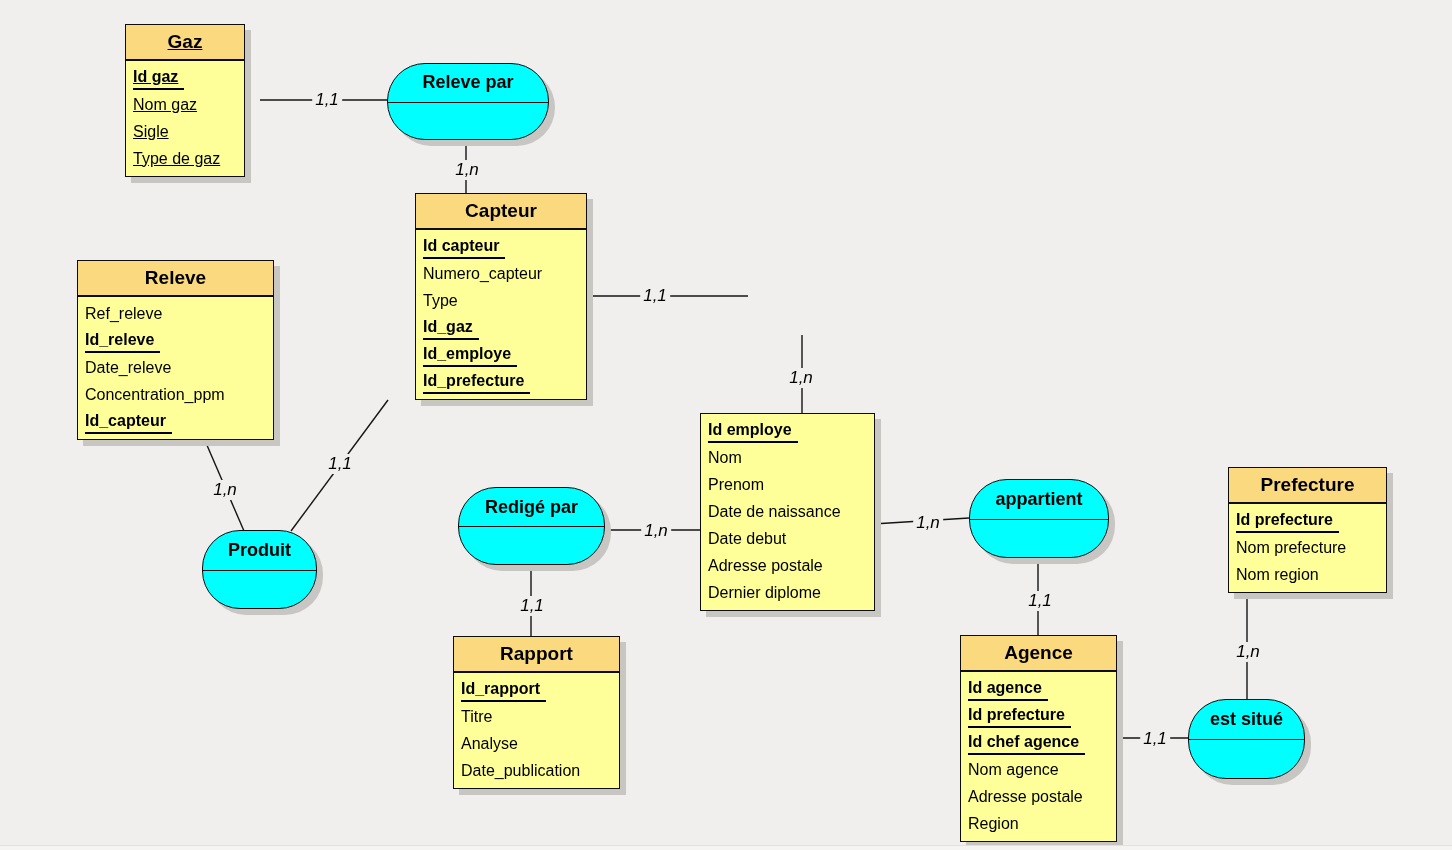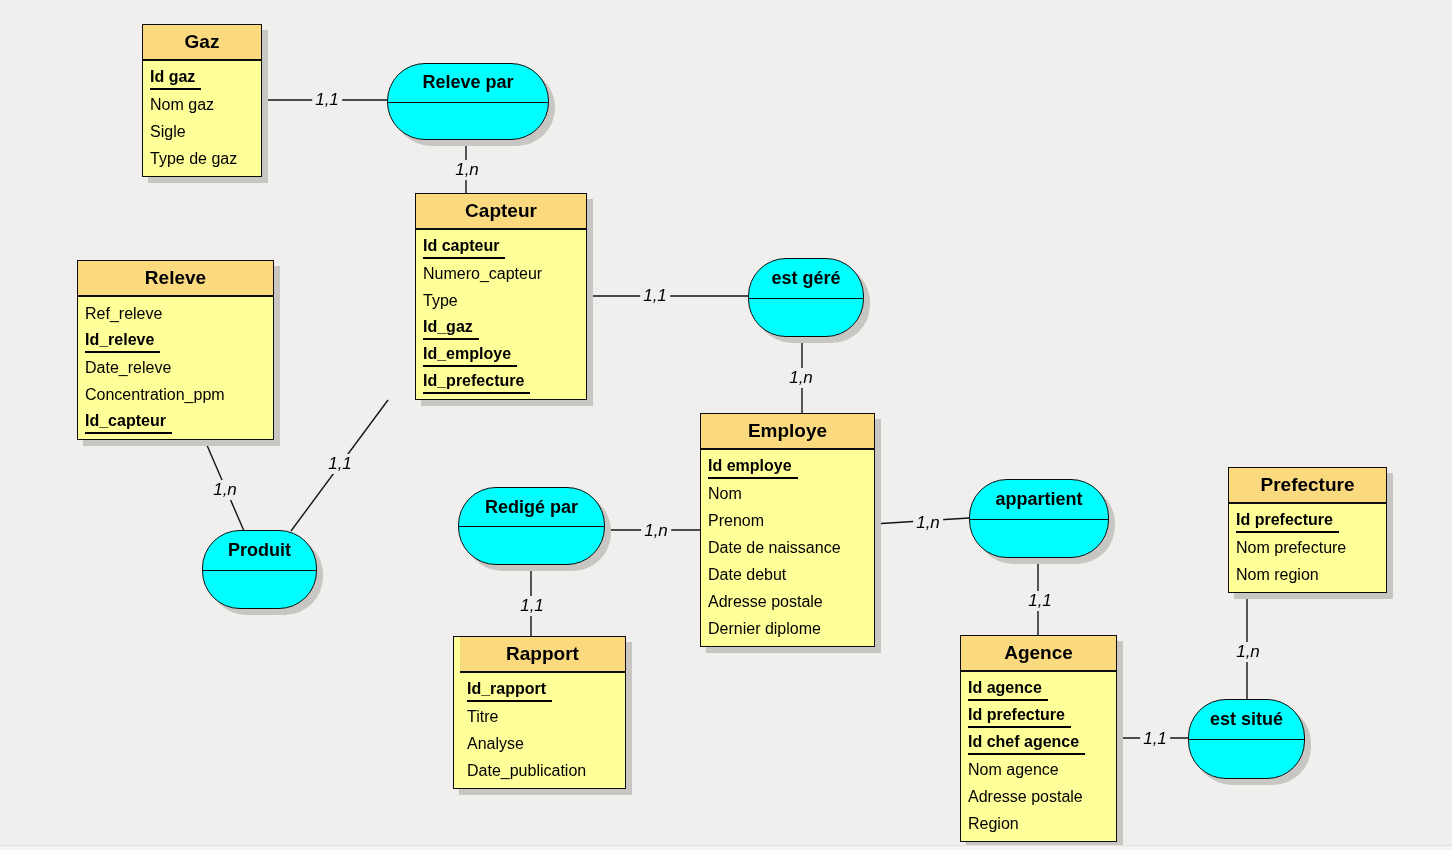--- a/index.html
+++ b/index.html
@@ -116,21 +116,21 @@
     <div class="card" style="left: 655px; top: 296px;">1,1</div>
     <div class="card" style="left: 801px; top: 378px;">1,n</div>
     <div class="card" style="left: 225px; top: 490px;">1,n</div>
     <div class="card" style="left: 340px; top: 464px;">1,1</div>
     <div class="card" style="left: 656px; top: 531px;">1,n</div>
     <div class="card" style="left: 532px; top: 606px;">1,1</div>
     <div class="card" style="left: 928px; top: 523px;">1,n</div>
     <div class="card" style="left: 1040px; top: 601px;">1,1</div>
     <div class="card" style="left: 1155px; top: 739px;">1,1</div>
     <div class="card" style="left: 1248px; top: 652px;">1,n</div>
-    <div class="entity" style="left: 142px; top: 24px; width: 118px;">
+    <div class="entity" style="left: 125px; top: 24px; width: 118px; text-decoration: underline;">
       <div class="ehead">Gaz</div>
       <div class="ebody">
         <div class="row pk">
           <span>Id gaz</span>
         </div>
         <div class="row">
           <span>Nom gaz</span>
         </div>
         <div class="row">
           <span>Sigle</span>
@@ -177,21 +177,20 @@
         </div>
         <div class="row">
           <span>Concentration_ppm</span>
         </div>
         <div class="row pk">
           <span>Id_capteur</span>
         </div>
       </div>
     </div>
     <div class="entity" style="left: 700px; top: 413px; width: 173px;">
-      <div class="ehead">Employe</div>
       <div class="ebody">
         <div class="row pk">
           <span>Id employe</span>
         </div>
         <div class="row">
           <span>Nom</span>
         </div>
         <div class="row">
           <span>Prenom</span>
         </div>
@@ -202,21 +201,21 @@
           <span>Date debut</span>
         </div>
         <div class="row">
           <span>Adresse postale</span>
         </div>
         <div class="row">
           <span>Dernier diplome</span>
         </div>
       </div>
     </div>
-    <div class="entity" style="left: 453px; top: 636px; width: 165px; padding-left: 6px;">
+    <div class="entity" style="left: 453px; top: 636px; width: 165px;">
       <div class="ehead">Rapport</div>
       <div class="ebody">
         <div class="row pk">
           <span>Id_rapport</span>
         </div>
         <div class="row">
           <span>Titre</span>
         </div>
         <div class="row">
           <span>Analyse</span>
@@ -258,24 +257,20 @@
         <div class="row">
           <span>Adresse postale</span>
         </div>
         <div class="row">
           <span>Region</span>
         </div>
       </div>
     </div>
     <div class="rel" style="left: 387px; top: 63px; width: 160px; height: 75px;">
       <div class="rtitle">Releve par</div>
-      <div class="rdivider"></div>
-    </div>
-    <div class="rel" style="left: 748px; top: 258px; width: 114px; height: 77px;">
-      <div class="rtitle">est géré</div>
       <div class="rdivider"></div>
     </div>
     <div class="rel" style="left: 202px; top: 530px; width: 113px; height: 77px;">
       <div class="rtitle">Produit</div>
       <div class="rdivider"></div>
     </div>
     <div class="rel" style="left: 458px; top: 487px; width: 145px; height: 76px;">
       <div class="rtitle">Redigé par</div>
       <div class="rdivider"></div>
     </div>

